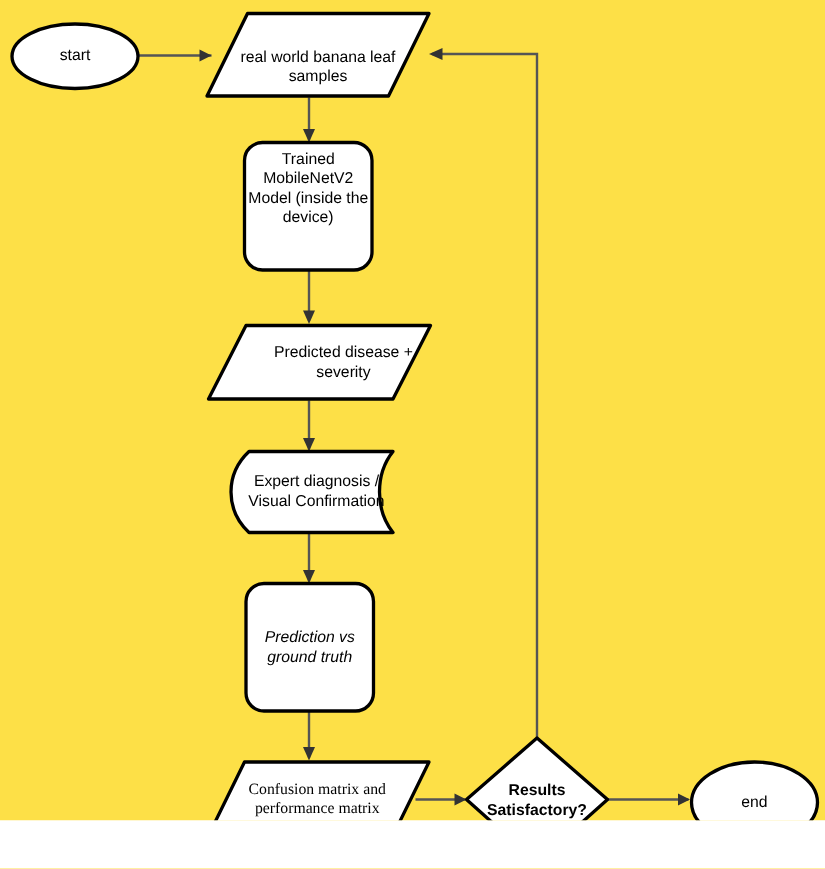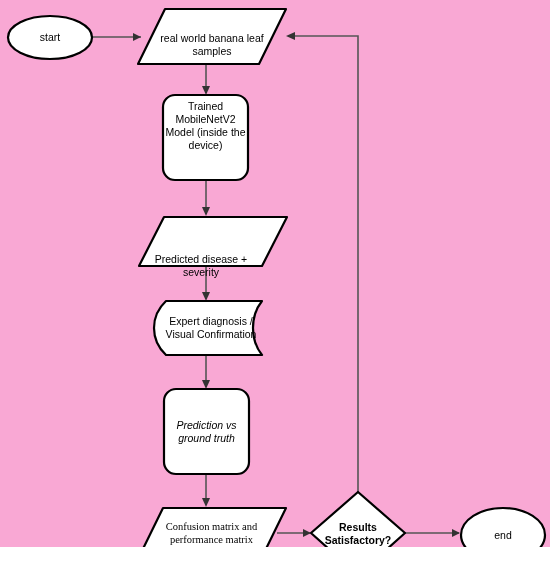--- a/index.html
+++ b/index.html
@@ -8,21 +8,21 @@
     padding: 0;
     background: #ffffff;
   }
   body {
     font-family: "Liberation Sans", sans-serif;
   }
   #flow-root {
     position: relative;
     width: 550px;
     height: 547px;
-    background: #f9a8d4;
+    background: #fde047;
     overflow: hidden;
   }
   #flow-svg {
     position: absolute;
     left: 0;
     top: 0;
     width: 550px;
     height: 579px;
     display: block;
   }
@@ -138,21 +138,21 @@
   <div class="node-label" style="left:8px;  top:16px;  width:84px;  height:43px;">start</div>
 
   <div class="node-label" style="left:138px; top:16px;   width:148px; height:57px;">real world banana leaf
 samples</div>
 
   <div class="node-label" style="left:158px; top:83px;  width:95px;  height:85px;">Trained
 MobileNetV2
 Model (inside the
 device)</div>
 
-  <div class="node-label" style="left:127px; top:216px; width:148px; height:51px;margin-top:24px;">Predicted disease +
+  <div class="node-label" style="left:155px; top:216px; width:148px; height:51px;">Predicted disease +
 severity</div>
 
   <div class="node-label" style="left:146px; top:301px; width:130px; height:54px;">Expert diagnosis /
 Visual Confirmation</div>
 
   <div class="node-label" style="left:159px; top:389px; width:95px;  height:85px;font-style:italic;">Prediction vs
 ground truth</div>
 
   <div class="node-label" style="left:137px; top:507px; width:149px; height:52px;font-family:Liberation Serif, serif;">Confusion matrix and
 performance matrix</div>

